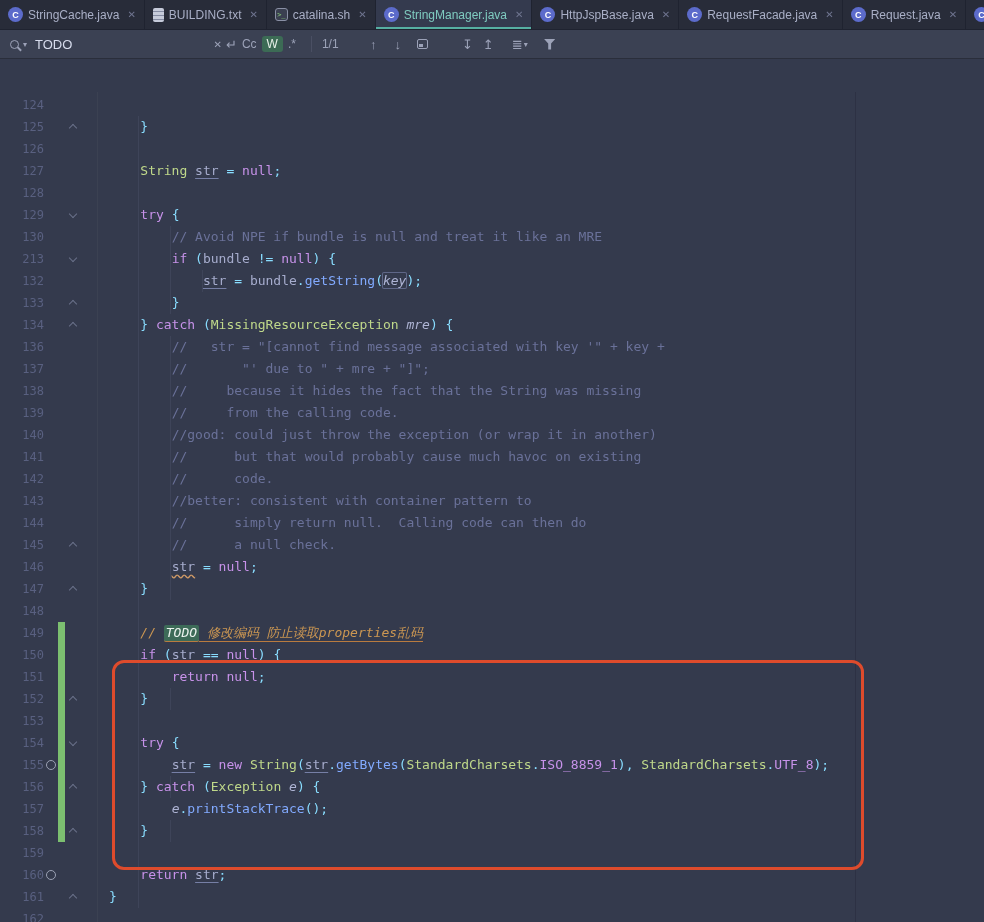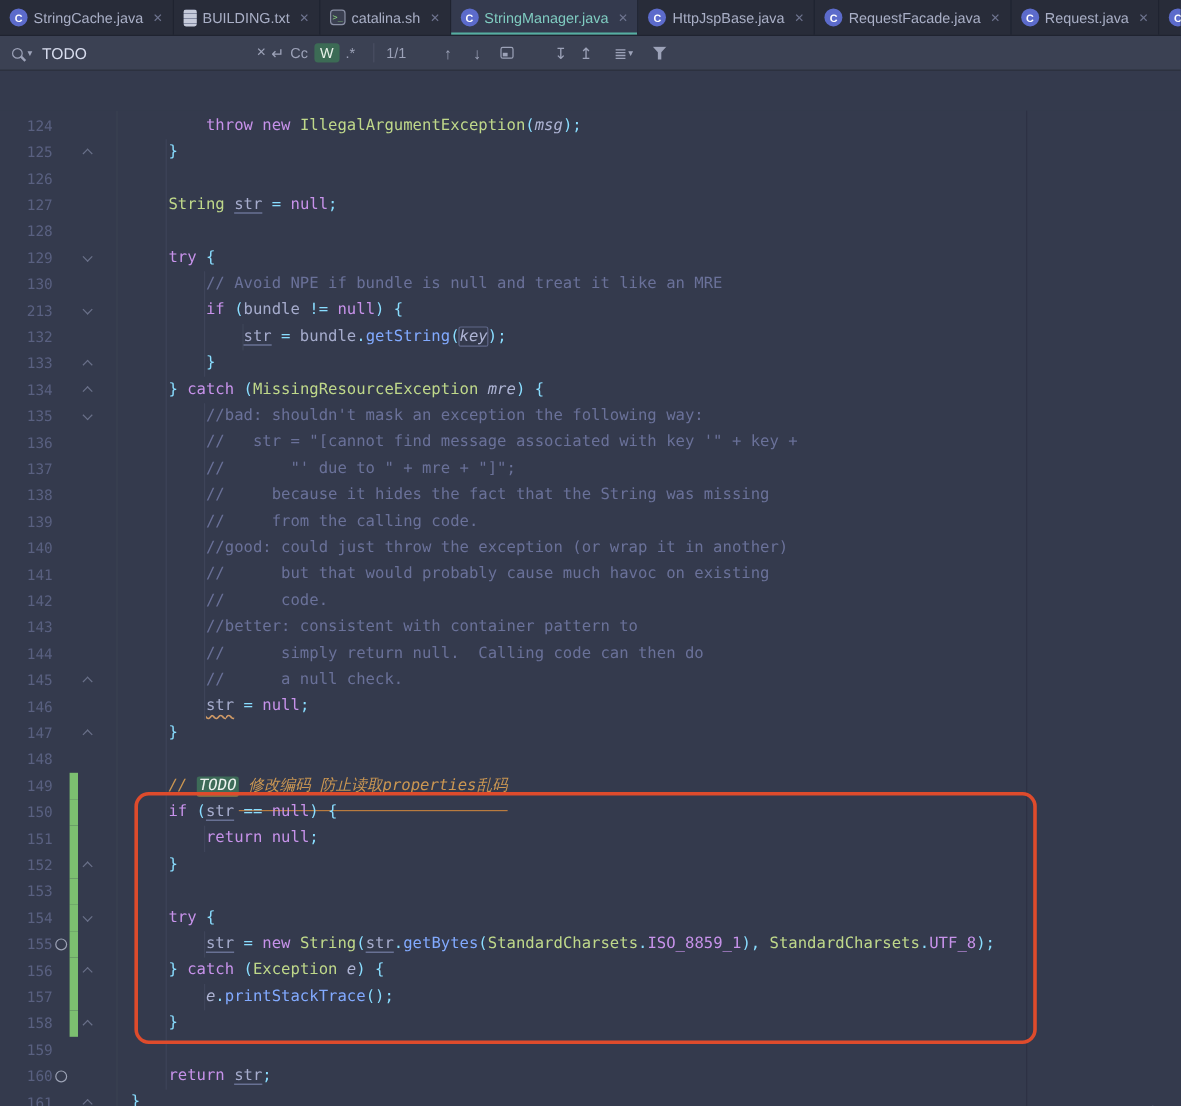--- a/index.html
+++ b/index.html
@@ -67,21 +67,21 @@
   .t-cl  { color:#BFD88A; }
   .t-m   { color:#82AAFF; }
   .t-c   { color:#6A7199; }
   .t-o   { color:#89DDFF; }
   .t-p   { color:#AEB4D4; font-style:italic; }
   .t-cst { color:#C792EA; }
   .t-vu  { color:#A6ACCD; text-decoration:underline; text-decoration-color:#767FA6; text-underline-offset:3px; }
   .t-vw  { color:#A6ACCD; text-decoration:underline wavy #D19A66; text-underline-offset:3px; }
   .t-pbox{ color:#AEB4D4; font-style:italic; box-shadow:0 0 0 1px #5F6788; border-radius:1px; }
   .t-td0 { color:#CC9752; font-style:italic; }
-  .t-td  { color:#CC9752; font-style:italic; border-bottom:1px solid #B97B3F; padding-bottom:13px; }
+  .t-td  { color:#CC9752; font-style:italic; border-bottom:1px solid #B97B3F; padding-bottom:1px; }
   .t-tdm { color:#ECF3EF; font-style:italic; background:#3D6B58; border-bottom:1px solid #B97B3F;
            border-radius:2px; padding:0 2px 1px 2px; }
 
   .indent-guide { position:absolute; width:1px; background:#3E4459; z-index:1; }
   #ig1 { left:138px; top:24px;  height:792px; }
   #ig2 { left:170px; top:134px; height:88px; }
   #ig3 { left:170px; top:244px; height:264px; }
   #ig4 { left:170px; top:596px; height:22px; }
   #ig5 { left:170px; top:684px; height:22px; }
   #ig6 { left:170px; top:728px; height:22px; }
@@ -166,21 +166,20 @@
   <div class="editor">
     <div class="margin-guide"></div>
     <div class="gutter-border"></div>
 
     <div class="code-area">
         <div class="line">
           <span class="ln">124</span>
           <span class="mk"></span>
           <span class="vc"></span>
           <span class="fd"></span>
-          <span class="ct"><span class="t-pl">        </span><span class="t-k">throw</span><span class="t-pl"> </span><span class="t-k">new</span><span class="t-pl"> </span><span class="t-cl">IllegalArgumentException</span><span class="t-o">(</span><span class="t-p">msg</span><span class="t-o">);</span></span>
         </div>
         <div class="line">
           <span class="ln">125</span>
           <span class="mk"></span>
           <span class="vc"></span>
           <span class="fd up"></span>
           <span class="ct"><span class="t-pl">    </span><span class="t-o">}</span></span>
         </div>
         <div class="line">
           <span class="ln">126</span>
@@ -237,27 +236,20 @@
           <span class="vc"></span>
           <span class="fd up"></span>
           <span class="ct"><span class="t-pl">        </span><span class="t-o">}</span></span>
         </div>
         <div class="line">
           <span class="ln">134</span>
           <span class="mk"></span>
           <span class="vc"></span>
           <span class="fd up"></span>
           <span class="ct"><span class="t-pl">    </span><span class="t-o">}</span><span class="t-pl"> </span><span class="t-k">catch</span><span class="t-pl"> </span><span class="t-o">(</span><span class="t-cl">MissingResourceException</span><span class="t-pl"> </span><span class="t-p">mre</span><span class="t-o">)</span><span class="t-pl"> </span><span class="t-o">{</span></span>
-        </div>
-        <div class="line">
-          <span class="ln">135</span>
-          <span class="mk"></span>
-          <span class="vc"></span>
-          <span class="fd down"></span>
-          <span class="ct"><span class="t-pl">        </span><span class="t-c">//bad: shouldn't mask an exception the following way:</span></span>
         </div>
         <div class="line">
           <span class="ln">136</span>
           <span class="mk"></span>
           <span class="vc"></span>
           <span class="fd"></span>
           <span class="ct"><span class="t-pl">        </span><span class="t-c">//   str = "[cannot find message associated with key '" + key +</span></span>
         </div>
         <div class="line">
           <span class="ln">137</span>

